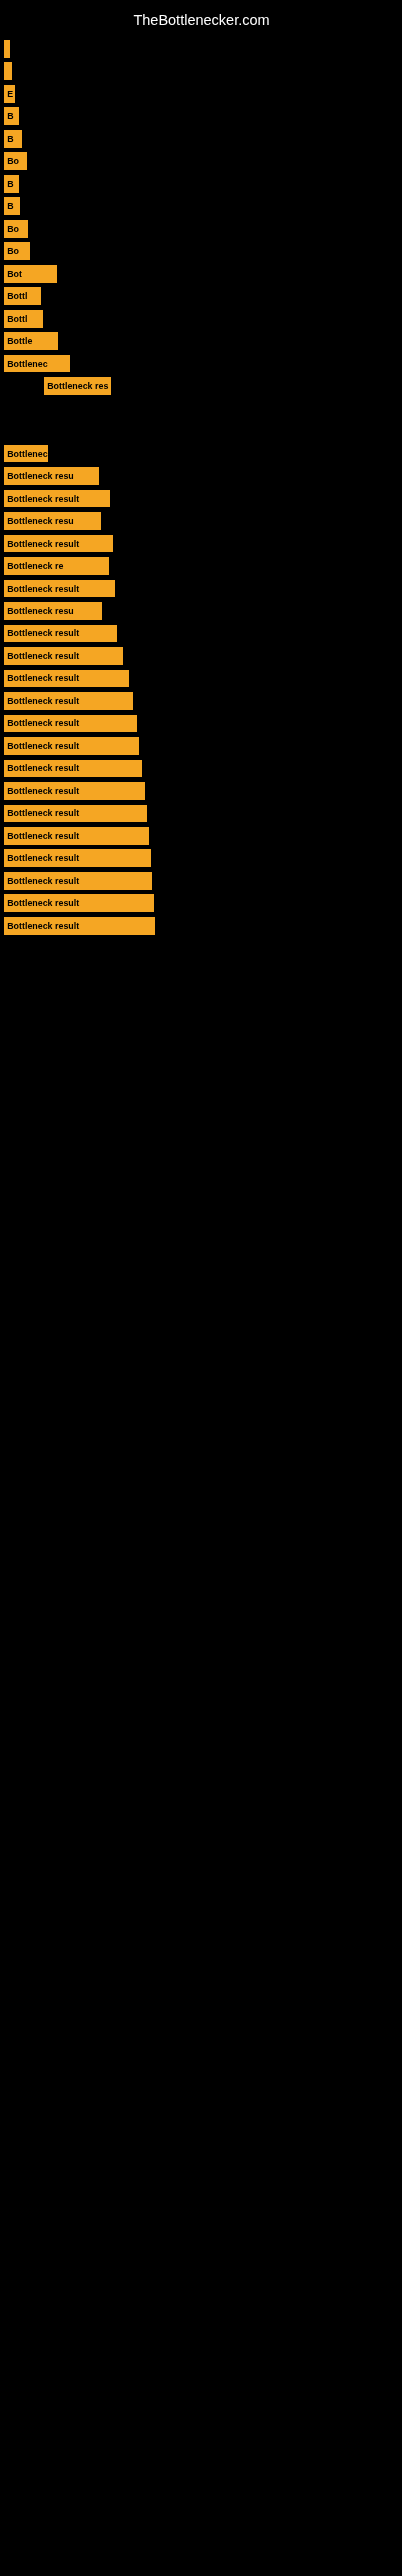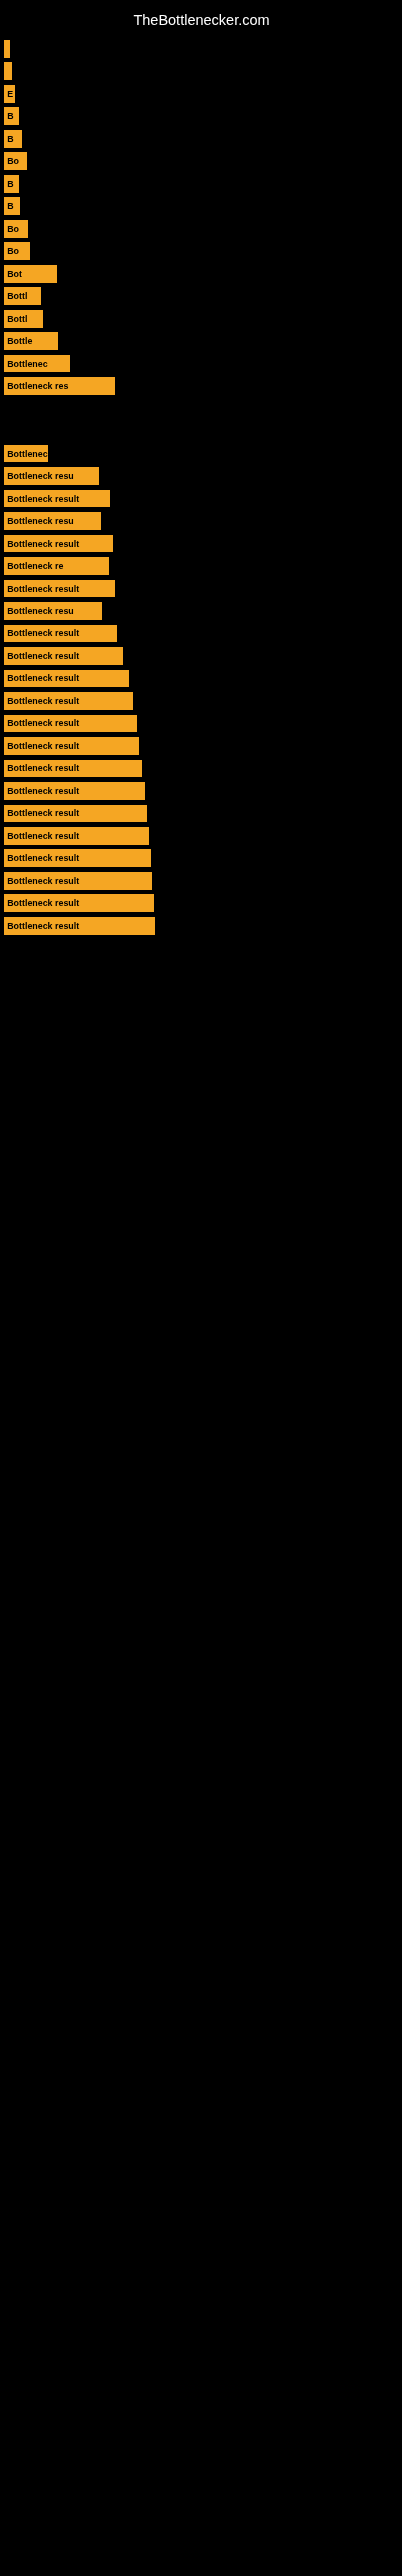--- a/index.html
+++ b/index.html
@@ -125,21 +125,21 @@
       <div class="bar" style="width: 54px;">
         <span class="bar-label">Bottle</span>
       </div>
     </div>
     <div class="bar-row">
       <div class="bar" style="width: 66px;">
         <span class="bar-label">Bottlenec</span>
       </div>
     </div>
     <div class="bar-row">
-      <div class="bar" style="width: 111px;">
+      <div class="bar" style="width: 67px; margin-left: 40px;">
         <span class="bar-label">Bottleneck res</span>
       </div>
     </div>
     <div class="bar-row">
       <div class="bar" style="width: 44px; margin-top: 45px;">
         <span class="bar-label">Bottleneck</span>
       </div>
     </div>
     <div class="bar-row">
       <div class="bar" style="width: 95px;">

